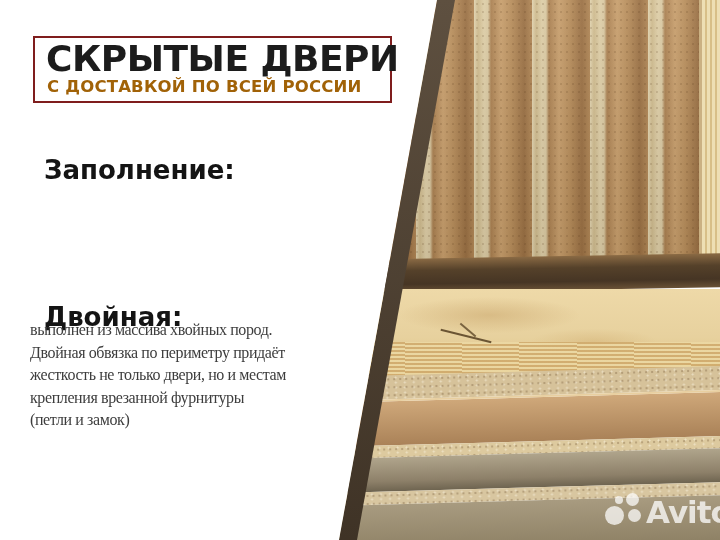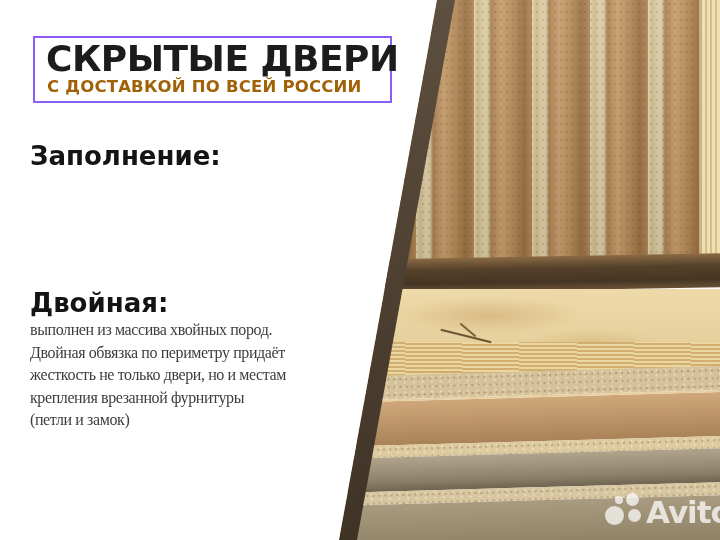--- a/index.html
+++ b/index.html
@@ -7,34 +7,34 @@
     position:relative;
     width:720px;height:540px;
     background:#ffffff;
     overflow:hidden;
     font-family:"DejaVu Sans","Liberation Sans",sans-serif;
   }
 
   
   .title-box{
     position:absolute;left:33px;top:36px;width:359px;height:67px;
-    background:#fff;border:2px solid #8b5cf6;box-sizing:border-box;
+    background:#fff;border:2px solid #7f1d1d;box-sizing:border-box;
   }
   .title-main{
     margin:1px 0 0 11px;
     font-size:36px;line-height:40px;font-weight:bold;
     color:#1c1c1c;letter-spacing:-0.5px;white-space:nowrap;
   }
   .title-sub{
     margin:-2px 0 0 12px;
     font-size:16.5px;font-weight:bold;color:#a16207;
     letter-spacing:0.2px;white-space:nowrap;
   }
   .section-heading{
-    position:absolute;left:30px;margin:0;
+    position:absolute;left:30px;margin:14px;
     font-size:26px;line-height:30px;font-weight:bold;color:#141414;
   }
   .section-body{
     position:absolute;left:30px;margin:0;
     font-size:16px;line-height:22.5px;color:#3d3d3d;
     letter-spacing:-0.4px;white-space:pre-line;
   }
   #heading-1{top:141px;}
   #body-1{top:173px;}
   #heading-2{top:288px;}

